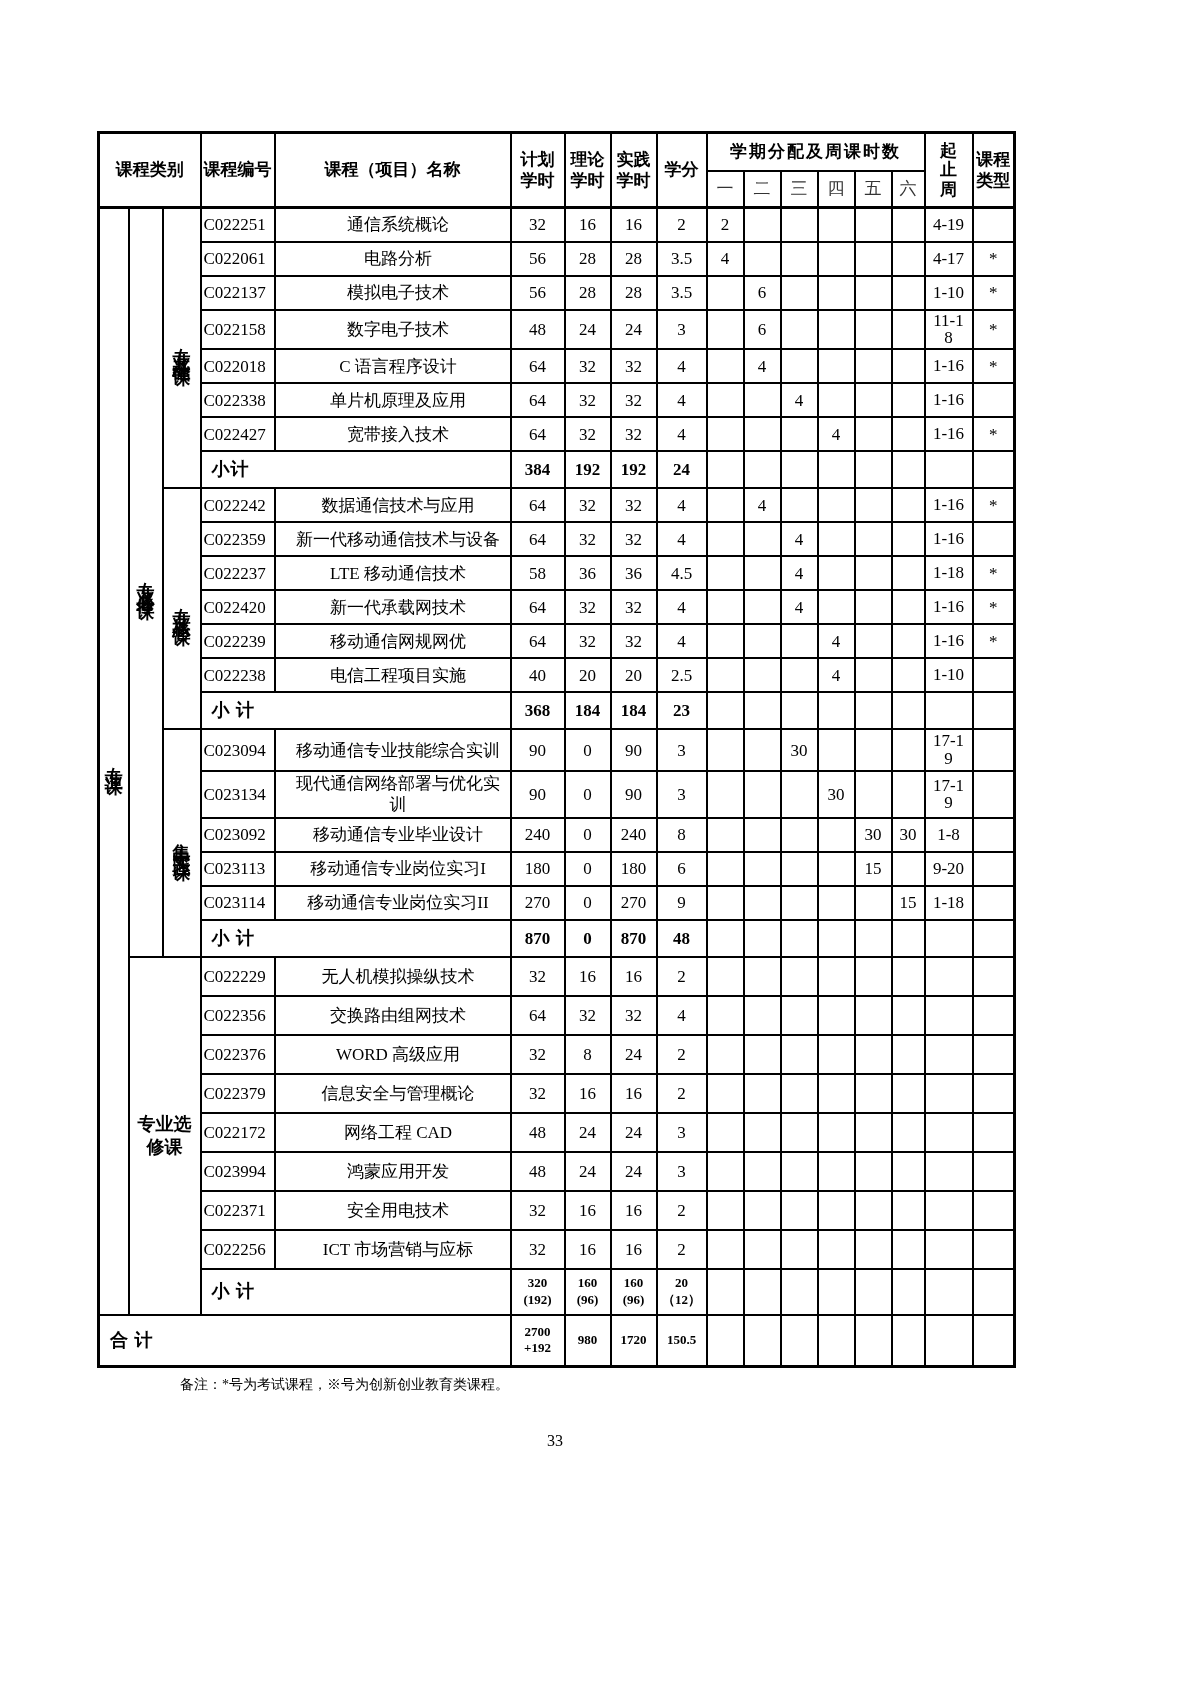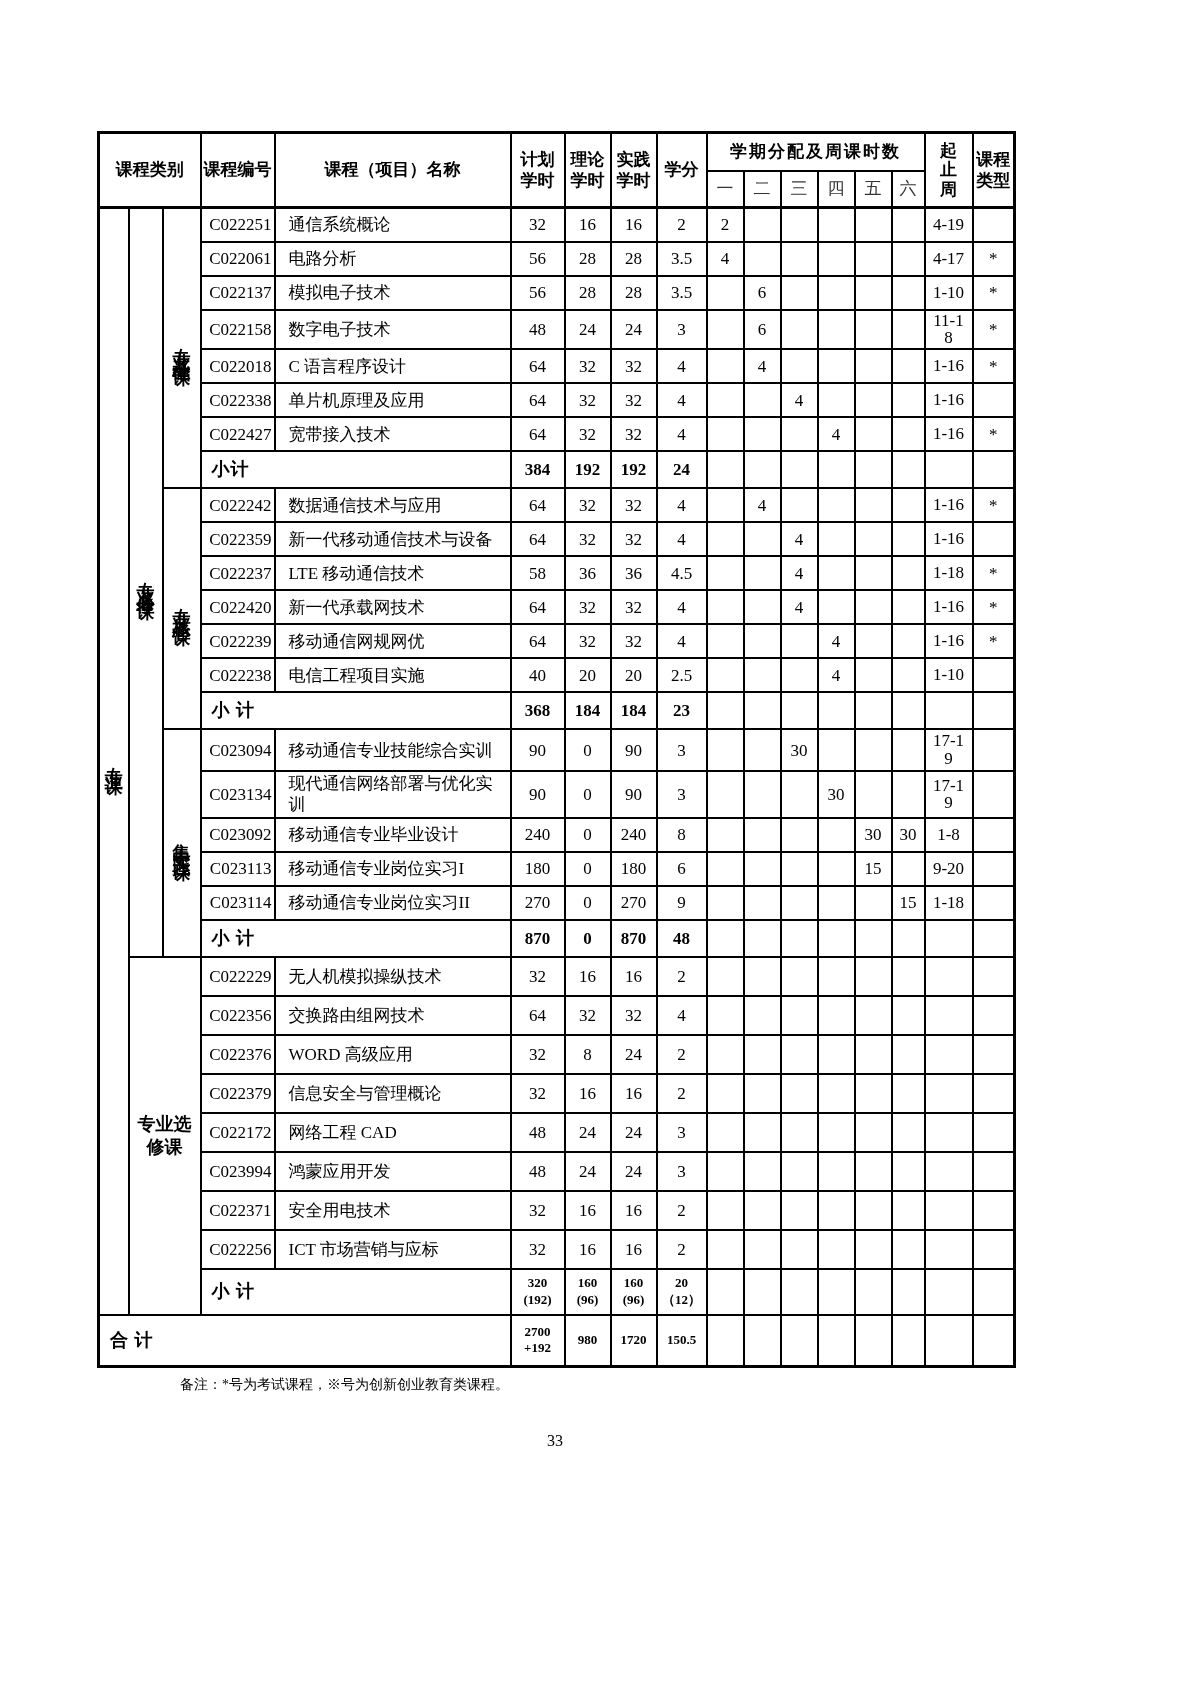--- a/index.html
+++ b/index.html
@@ -24,22 +24,22 @@
   }
   thead th{font-weight:bold;text-align:center;}
   thead th[rowspan], tr.hr2 th{border-bottom:3px solid #000;}
   th.semgrp{letter-spacing:2px;}
   tr.hr1{height:38px;} tr.hr2{height:37px;}
   tr.hr2 th{font-weight:normal;color:#333;}
   th.wkh{padding:0 13px;line-height:1.15;}
   .r-std{height:34px;} .r-sub{height:37px;} .r-tall{height:42px;}
   .r-elect{height:39px;} .r-esub{height:46px;} .r-total{height:52px;}
   td.num{text-align:center;}
-  td.code{text-align:right;}
-  td.name{text-align:left;padding-left:13px;}
+  td.code{text-align:left;}
+  td.name{text-align:center;padding-left:13px;}
   td.wk{line-height:1.05;margin-left:48px;}
   td.sublabel{text-align:left;padding-left:10px;font-weight:bold;font-size:18px;letter-spacing:1px;}
   td.cat{font-weight:bold;text-align:center;vertical-align:middle;font-size:18px;}
   td.cat.vert span{
     writing-mode:vertical-lr;text-orientation:upright;
     display:inline-block;letter-spacing:5px;line-height:1;
   }
   td.cat.elect{padding:8px 8px;font-size:18px;}
   td.b{font-weight:bold;border-radius:15px;}
   td.bsm{font-weight:bold;font-size:13px;line-height:1.3;}

